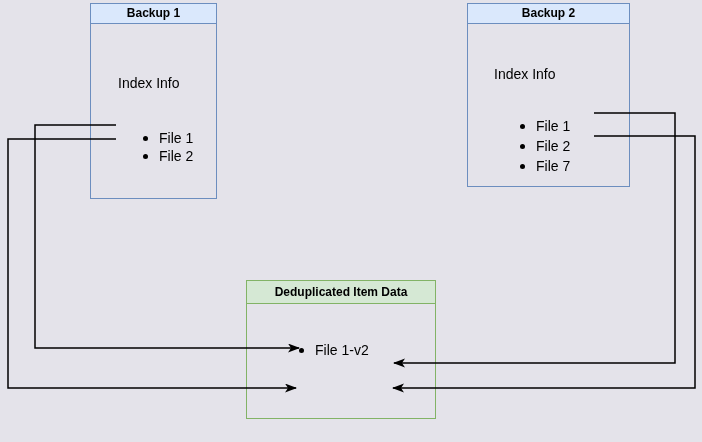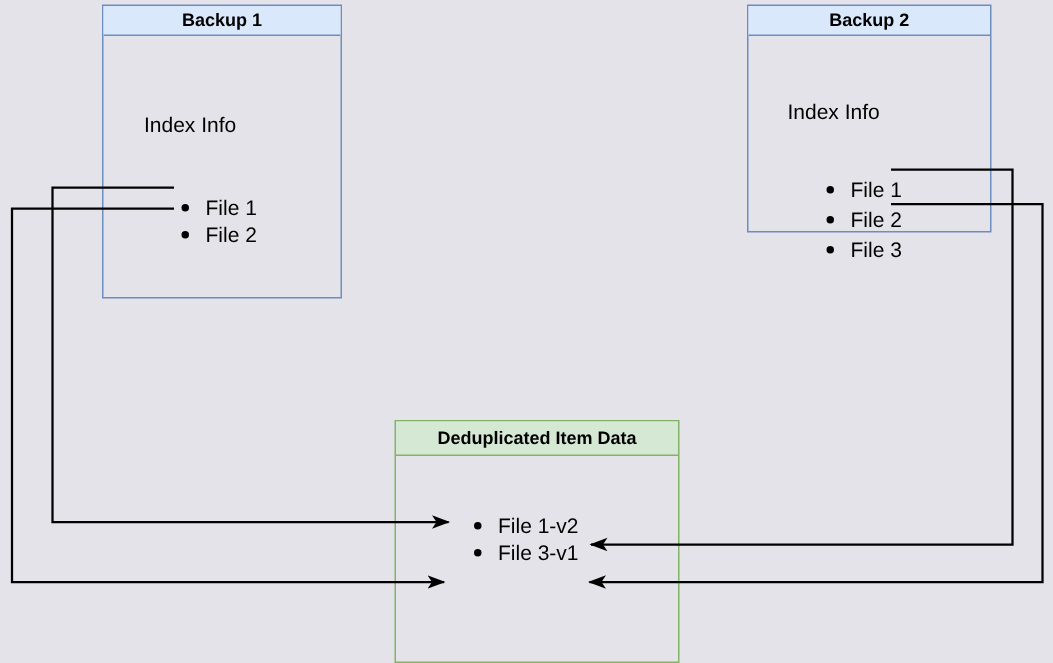--- a/index.html
+++ b/index.html
@@ -38,49 +38,48 @@
 
   svg.connectors{position:absolute;left:0;top:0;width:702px;height:442px;pointer-events:none;z-index:5;}
   svg.connectors path.wire{fill:none;stroke:var(--line);stroke-width:1.5;}
   svg.connectors .arrowhead{fill:var(--line);}
 </style>
 </head>
 <body>
 
 <div class="canvas">
 
-  <div class="node blue" id="backup1" style="left:68px;top:3px;width:160px;height:196px;">
+  <div class="node blue" id="backup1" style="left:90px;top:3px;width:127px;height:196px;">
     <div class="node-header" style="height:20px;line-height:19px;">Backup 1</div>
     <div class="node-body" style="height:174px;">
       <div class="subtitle" style="left:27px;top:51px;">Index Info</div>
       <ul class="items" style="left:0;top:105px;">
         <li>File 1</li>
         <li>File 2</li>
       </ul>
     </div>
   </div>
 
-  <div class="node blue" id="backup2" style="left:498px;top:3px;width:163px;height:152px;">
+  <div class="node blue" id="backup2" style="left:467px;top:3px;width:163px;height:184px;">
     <div class="node-header" style="height:20px;line-height:19px;">Backup 2</div>
     <div class="node-body" style="height:174px;">
       <div class="subtitle" style="left:26px;top:42px;">Index Info</div>
       <ul class="items" style="left:0;top:92px;">
         <li>File 1</li>
         <li>File 2</li>
-        <li>File 3</li>
+        <li>File 7</li>
       </ul>
     </div>
   </div>
 
-  <div class="node green" id="dedup" style="left:263px;top:280px;width:190px;height:162px;">
+  <div class="node green" id="dedup" style="left:246px;top:280px;width:190px;height:139px;">
     <div class="node-header" style="height:23px;line-height:22px;">Deduplicated Item Data</div>
     <div class="node-body" style="height:131px;">
       <ul class="items" style="left:0;top:37px;">
         <li>File 1-v2</li>
-        <li>File 3-v1</li>
       </ul>
     </div>
   </div>
 
   <svg class="connectors" viewBox="0 0 702 442">
     <defs>
       <marker id="arrow" markerUnits="userSpaceOnUse" markerWidth="13" markerHeight="10" refX="11" refY="4.5" orient="auto">
         <path class="arrowhead" d="M0,0 L12,4.5 L0,9 L3,4.5 Z"></path>
       </marker>
     </defs>

